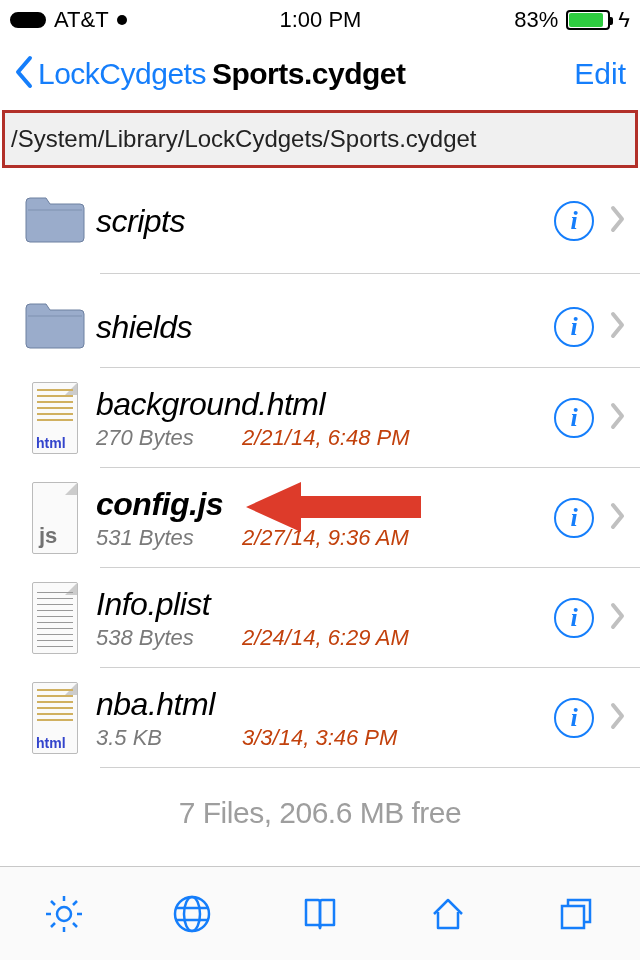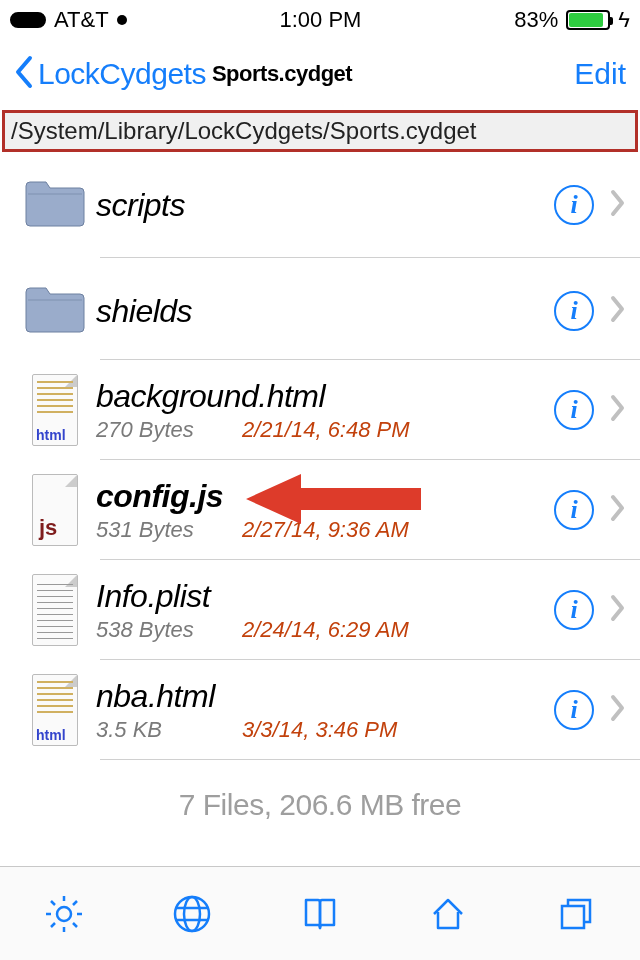--- a/index.html
+++ b/index.html
@@ -11,37 +11,37 @@
     .signal-dot { width: 10px; height: 10px; border-radius: 50%; background: #000; display: inline-block; }
     .battery-wrap { display: flex; align-items: center; gap: 2px; }
     .battery { width: 44px; height: 20px; border: 2px solid #000; border-radius: 4px; position: relative; display: flex; align-items: center; }
     .battery::after { content: ""; position: absolute; right: -5px; top: 5px; width: 3px; height: 8px; background: #000; border-radius: 0 2px 2px 0; }
     .battery-fill { height: 14px; width: 83%; margin-left: 1px; background: #2ecc40; border-radius: 2px; }
     .bolt { font-size: 22px; }
     
     .nav-bar { height: 68px; display: flex; align-items: center; padding: 0 14px; gap: 6px; border-bottom: 0; }
     .back-chevron { color: #157efb; margin-right: -2px; }
     .nav-back-label { color: #157efb; font-size: 30px; font-weight: 400; letter-spacing: -0.5px; }
-    .nav-title { color: #000; font-size: 22px; font-weight: 600; letter-spacing: -0.5px; }
+    .nav-title { color: #000; font-size: 30px; font-weight: 600; letter-spacing: -0.5px; }
     .nav-spacer { flex: 1; }
     .nav-edit { color: #157efb; font-size: 30px; font-weight: 400; margin-left: 9px; }
     
-    .path-wrap { margin: 2px 2px 0 2px; border: 3px solid #b23029; padding: 4px 6px; background: #f0f0f0; }
+    .path-wrap { margin: 2px 2px 0 2px; border: 3px solid #b23029; padding: 12px 6px; background: #f0f0f0; }
     .path-text { font-family: "Helvetica Neue", Helvetica, Arial, sans-serif; font-size: 24px; color: #222; white-space: nowrap; overflow: hidden; }
     
     .file-list { }
     .row { display: flex; align-items: center; padding: 14px 14px 14px 14px; position: relative; }
     .row-sep { position: absolute; left: 100px; right: 0; bottom: 0; height: 1px; background: #d0d0d0; }
     .icon-slot { width: 82px; display: flex; justify-content: center; align-items: center; }
     .folder-icon svg { width: 62px; height: 50px; }
     .file-icon { width: 46px; height: 72px; background: #fafafa; border: 1px solid #bbb; border-radius: 2px; position: relative; overflow: hidden; display:flex; flex-direction:column; }
     .file-icon::before { content:""; position:absolute; top:0; right:0; width:12px; height:12px; background: linear-gradient(135deg, #fafafa 49%, #ccc 51%); }
     .file-icon.html .tag { position:absolute; bottom:2px; left:3px; font-size:14px; font-weight:bold; color:#3344cc; }
     .file-icon.html .squiggle { position:absolute; top:6px; left:4px; right:4px; height:32px; background: repeating-linear-gradient(0deg, #d0b060 0 2px, transparent 2px 6px); }
-    .file-icon.js .tag { position:absolute; bottom:4px; left:6px; font-size:22px; font-weight:bold; color:#7f1d1d;text-align:right; }
+    .file-icon.js .tag { position:absolute; bottom:4px; left:6px; font-size:22px; font-weight:bold; color:#737373;text-align:right; }
     .file-icon.txt .lines { position:absolute; top:6px; left:4px; right:4px; bottom:6px; background: repeating-linear-gradient(0deg, #999 0 1px, transparent 1px 6px); }
     .row-main { flex: 1; display: flex; flex-direction: column; gap: 2px; font-style: italic; }
     .row-title { font-size: 32px; font-weight: 400; color: #000; letter-spacing: -0.5px; }
     .row-title.bold { font-weight: 600; }
     .row-sub { display: flex; align-items: baseline; gap: 16px; }
     .row-size { font-size: 22px; color: #7a7a7a; min-width: 130px; }
     .row-date { font-size: 22px; color: #c2410c; }
     .row-actions { display: flex; align-items: center; gap: 16px; }
     .info-btn { width: 40px; height: 40px; border: 2px solid #157efb; border-radius: 50%; display:flex; align-items:center; justify-content:center; color:#157efb; font-family: Georgia, 'Times New Roman', serif; font-style: italic; font-size: 26px; font-weight: bold; }
     .disc-chevron { color: #c0c0c0; }
@@ -108,21 +108,21 @@
       <span class="info-btn">i</span>
       <span class="disc-chevron">
         <svg width="16" height="28" viewBox="0 0 16 28">
             <polyline points="3,3 12,14 3,25" fill="none" stroke="#c0c0c0" stroke-width="4" stroke-linecap="round" stroke-linejoin="round"></polyline>
           </svg>
       </span>
     </div>
     <div class="row-sep"></div>
   </div>
 
-  <div class="row" style="padding-top:26px; padding-bottom:22px;">
+  <div class="row" style="padding-top:26px; padding-bottom:14px;">
     <div class="icon-slot">
       <span class="folder-icon">
         <svg viewBox="0 0 62 50">
             <path d="M2 12 L2 44 Q2 48 6 48 L56 48 Q60 48 60 44 L60 14 Q60 10 56 10 L26 10 L22 4 L6 4 Q2 4 2 8 Z" fill="#9aaccb" stroke="#6d80a0" stroke-width="1"></path>
             <path d="M4 16 L58 16" stroke="#7e91b0" stroke-width="1"></path>
           </svg>
       </span>
     </div>
     <div class="row-main">
       <div class="row-title">shields</div>

